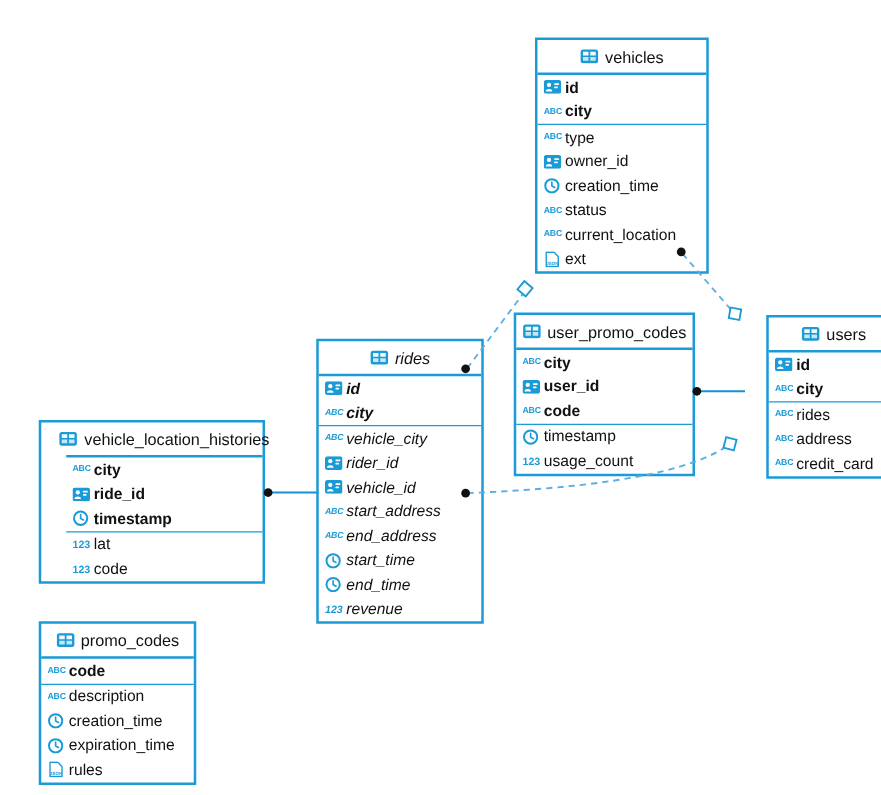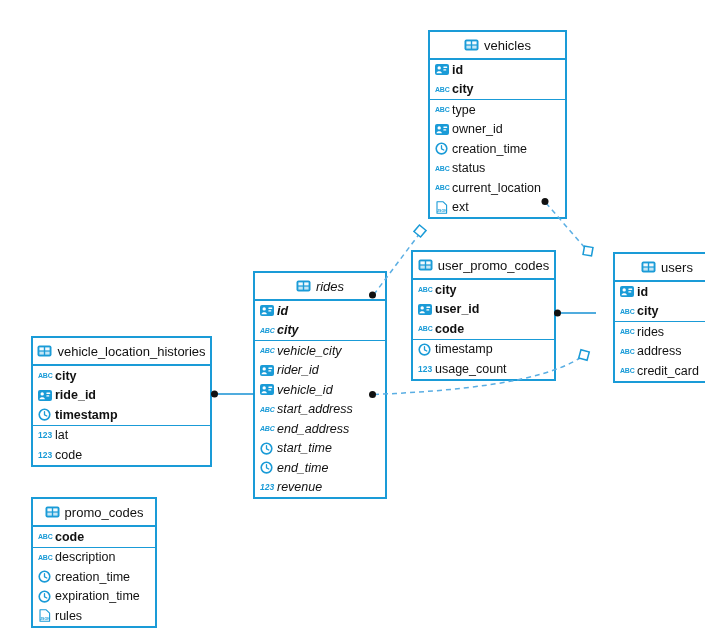--- a/index.html
+++ b/index.html
@@ -338,21 +338,21 @@
     <span class="f-name">end_time</span>
   </div>
           <div class="row">
     <span class="f-icon">
               <span class="n123">123</span>
             </span>
     <span class="f-name">revenue</span>
   </div>
         </div>
   </div>
-      <div class="table" style="left: 31px; top: 336px; width: 181px;">
+      <div class="table" style="left: 31px; top: 336px; width: 181px; padding-left: 20px;">
     <div class="t-header">
       <span class="t-icon">
             <svg width="15" height="12" viewBox="0 0 15 12">
               <rect x="0.5" y="0.5" width="14" height="11" rx="2" fill="#1a9bd7"></rect>
               <rect x="2.4" y="2.4" width="4.4" height="3" fill="#fff" opacity="0.95"></rect>
               <rect x="8.2" y="2.4" width="4.4" height="3" fill="#fff" opacity="0.95"></rect>
               <rect x="2.4" y="6.6" width="4.4" height="3" fill="#fff" opacity="0.75"></rect>
               <rect x="8.2" y="6.6" width="4.4" height="3" fill="#fff" opacity="0.75"></rect>
             </svg>
           </span>

